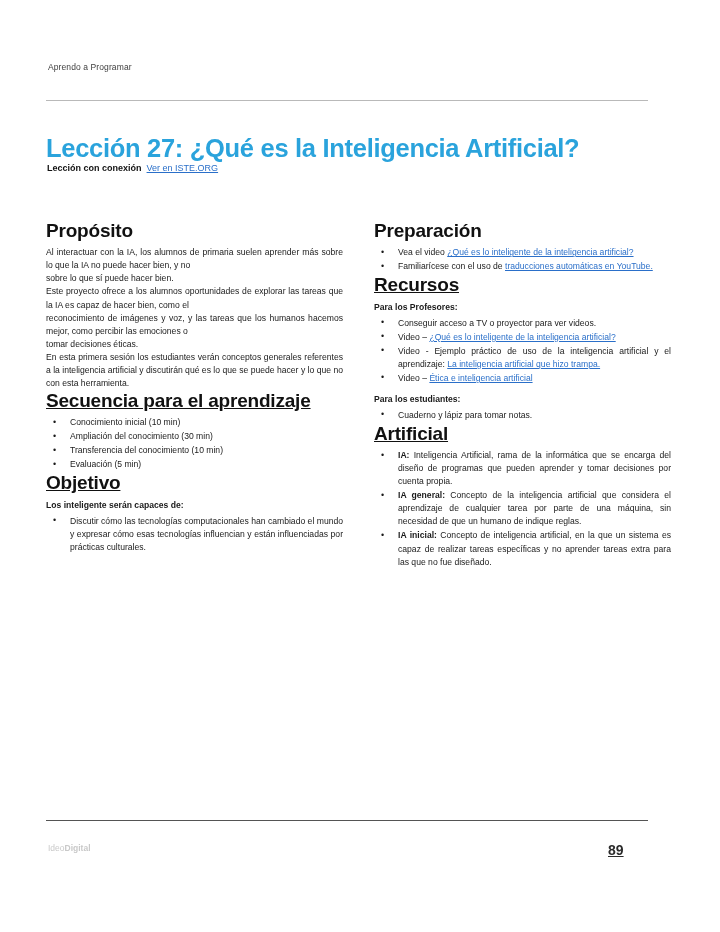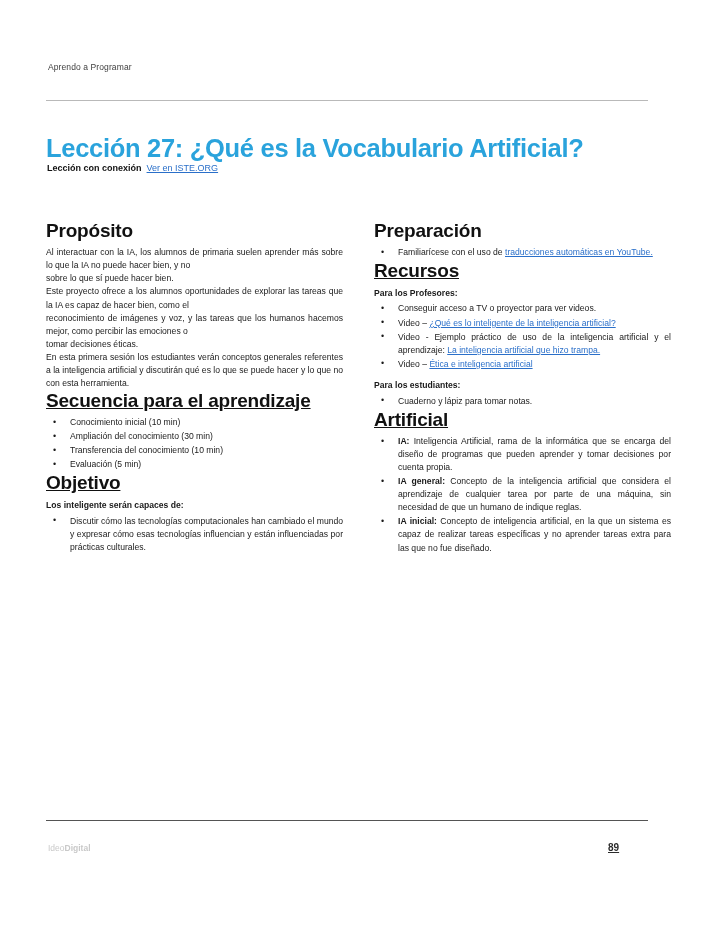--- a/index.html
+++ b/index.html
@@ -149,35 +149,35 @@
     font-size: 8.5px;
     color: #c9c9c9;
   }
   .footer-brand .b { font-weight: bold; }
   .page-number {
     position: absolute;
     left: 608px;
     top: 842px;
     width: 40px;
     text-align: left;
-    font-size: 10px;
+    font-size: 14px;
     font-weight: bold;
     color: #2b2b2b;
     text-decoration: underline;
   }
 </style>
 </head>
 <body>
 
 <div class="page">
 
   <div class="running-header">Aprendo a Programar</div>
   <div class="header-rule"></div>
 
-  <h1 class="doc-title">Lección 27: ¿Qué es la Vocabulario Artificial?</h1>
+  <h1 class="doc-title">Lección 27: ¿Qué es la Inteligencia Artificial?</h1>
   <div class="subtitle">
     <span>Lección con conexión</span>
     <span>&nbsp;</span><a class="lnk" href="#">Ver en ISTE.ORG</a>
   </div>
 
   <div class="col col-left">
 
     <h2 class="sec">Propósito</h2>
     <p class="body">Al interactuar con la IA, los alumnos de primaria suelen aprender más sobre lo que la IA no puede hacer bien, y no</p>
     <p class="body tight">sobre lo que sí puede hacer bien.</p>
@@ -199,20 +199,23 @@
     <ul class="bullets">
       <li>Discutir cómo las tecnologías computacionales han cambiado el mundo y expresar cómo esas tecnologías influencian y están influenciadas por prácticas culturales.</li>
     </ul>
 
   </div>
 
   <div class="col col-right">
 
     <h2 class="sec">Preparación</h2>
     <ul class="bullets">
+      <li class="noj">
+        <span>Vea el video </span><a class="lnk" href="#">¿Qué es lo inteligente de la inteligencia artificial?</a>
+      </li>
       <li>
         <span>Familiarícese con el uso de </span><a class="lnk" href="#">traducciones automáticas en YouTube.</a>
       </li>
     </ul>
 
     <h2 class="sec sec-gap">Recursos</h2>
     <p class="lead">Para los Profesores:</p>
     <ul class="bullets">
       <li class="noj">
         <span>Conseguir acceso a TV o proyector para ver videos.</span>

